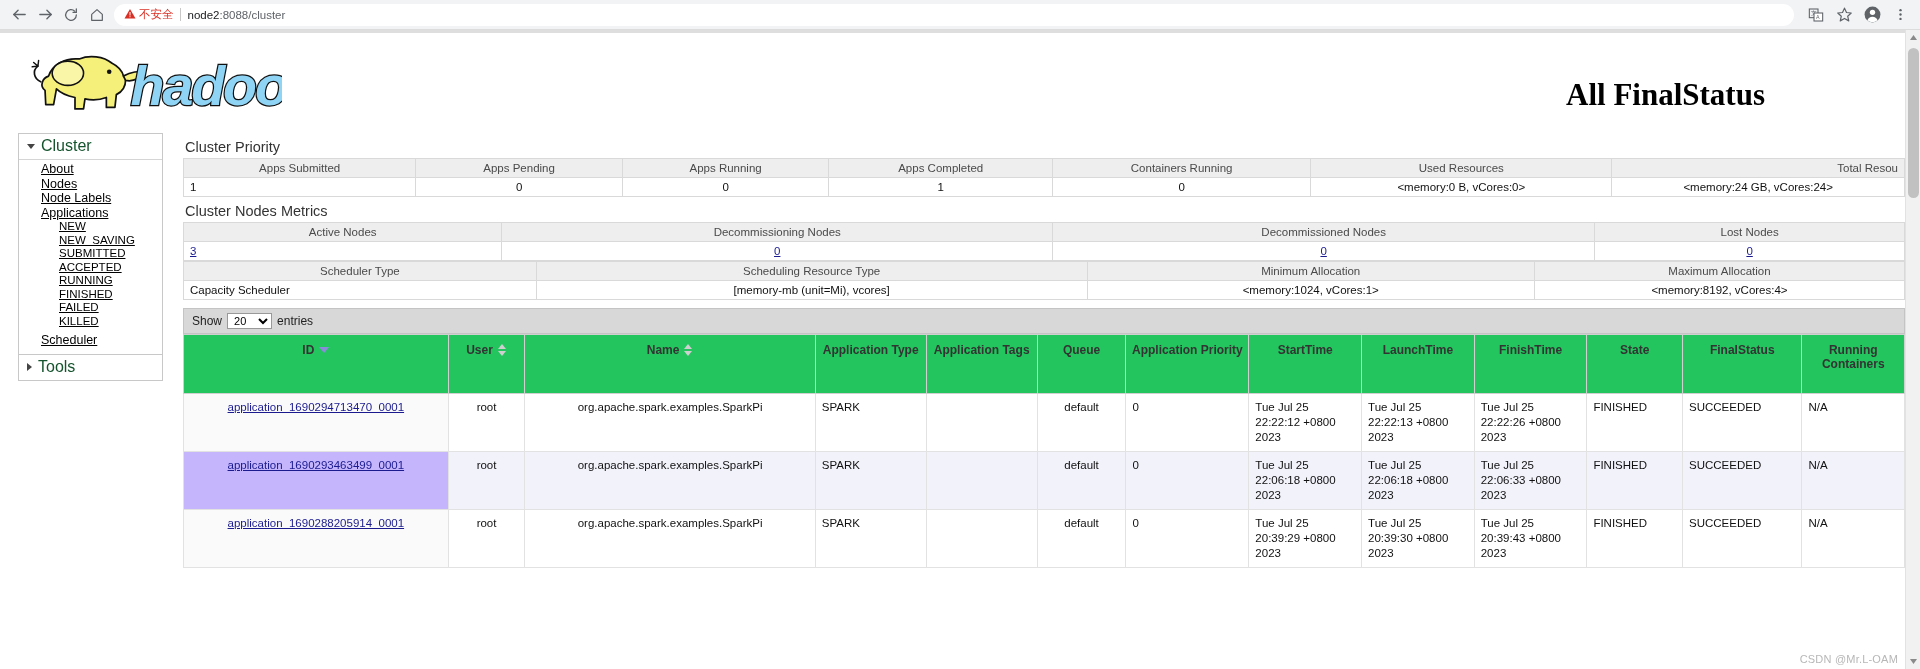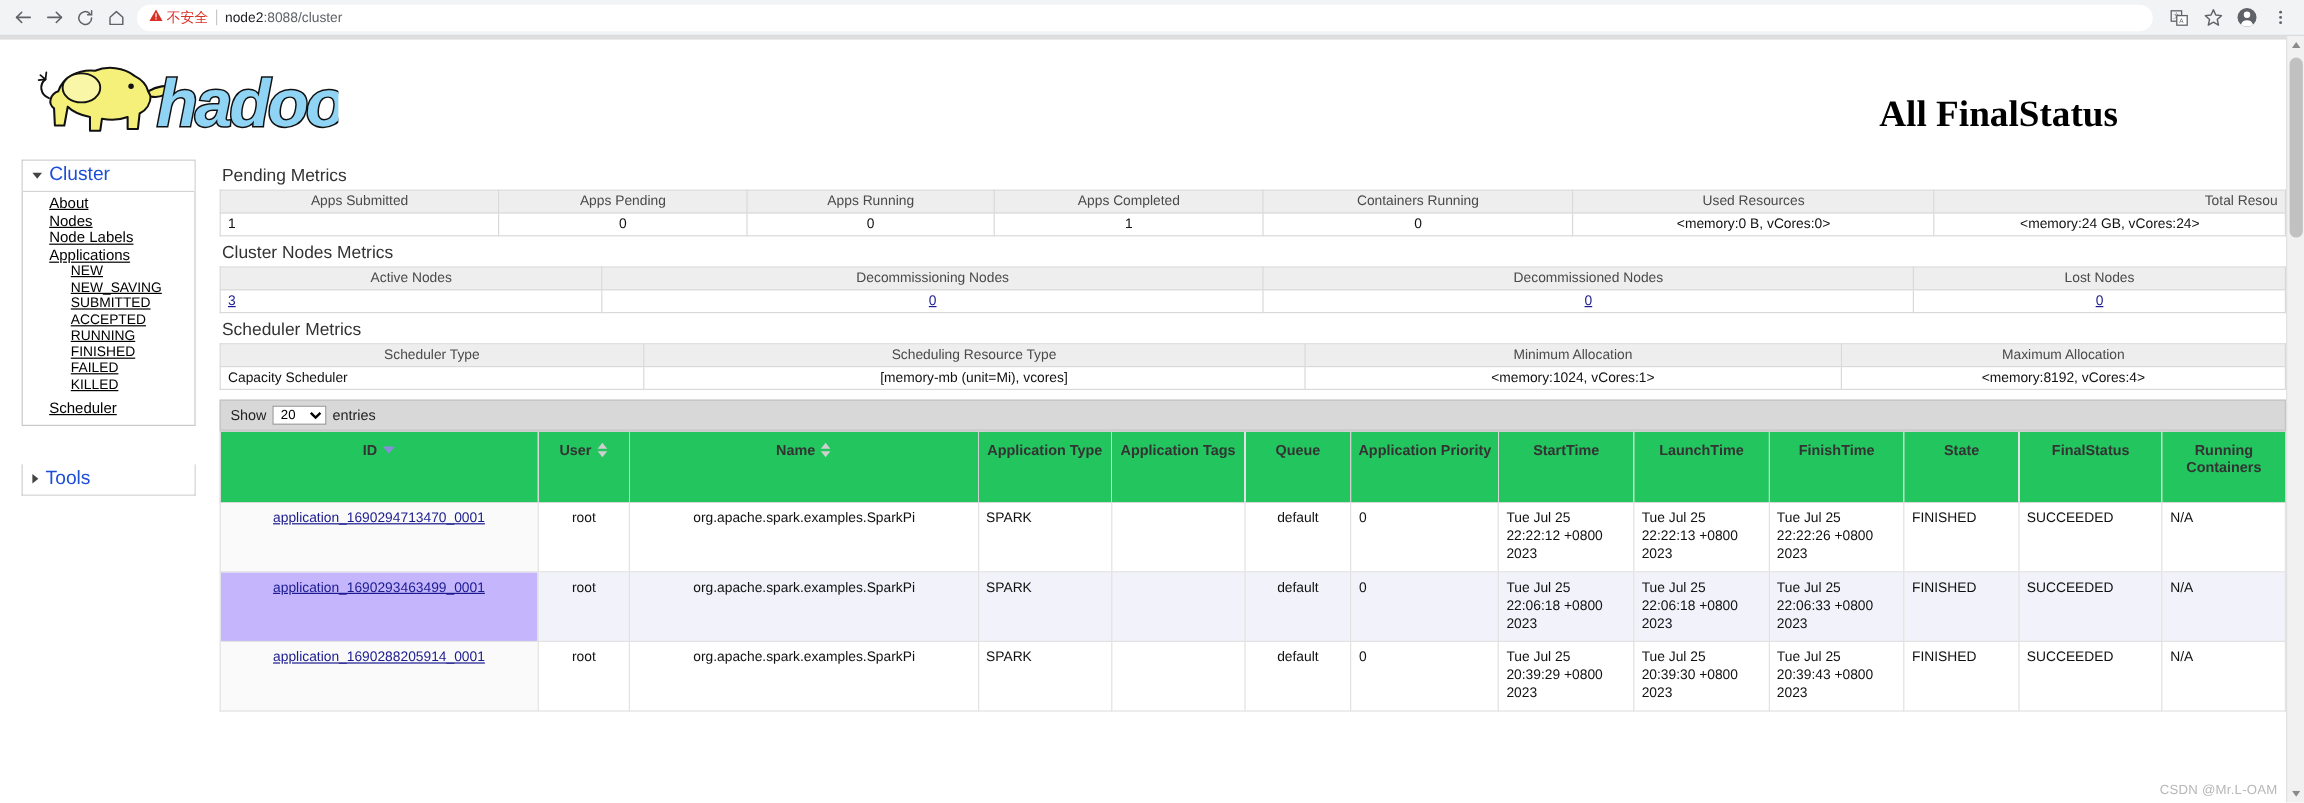--- a/index.html
+++ b/index.html
@@ -115,21 +115,21 @@
     flex: 0 0 auto;
   }
   .side-panel {
     border: 1px solid #c8c8c8;
     background: #fff;
     margin-bottom: 0;
   }
   .side-head {
     padding: 3px 6px 4px 8px;
     font-size: 16px;
-    color: #1d4ed8;
+    color: #14532d;
     border-bottom: 1px solid #d5d5d5;
     background: #fff;
     display: flex;
     align-items: center;
     cursor: pointer;
   }
   .caret {
     display: inline-block;
     width: 0; height: 0;
     margin-right: 6px;
@@ -432,30 +432,30 @@
             <a class="side-link sub">SUBMITTED</a>
             <a class="side-link sub">ACCEPTED</a>
             <a class="side-link sub">RUNNING</a>
             <a class="side-link sub">FINISHED</a>
             <a class="side-link sub">FAILED</a>
             <a class="side-link sub">KILLED</a>
             <a class="side-link scheduler">Scheduler</a>
           </div>
         </div>
         <div class="side-panel" style="border-top:none;">
-          <div class="side-head" style="border-bottom:none;margin-top:32px;">
+          <div class="side-head" style="border-bottom:none;">
             <span class="caret right"></span>
             <span>Tools</span>
           </div>
         </div>
       </div>
 
       <div id="main">
 
-        <div class="sec-title">Pending Metrics</div>
+        <div class="sec-title">Cluster Priority</div>
         <table class="metrics">
           <colgroup>
             <col style="width:13.5%">
               <col style="width:12%">
               <col style="width:12%">
               <col style="width:13%">
             <col style="width:15%">
               <col style="width:17.5%">
               <col style="width:17%">
           </colgroup>
@@ -502,21 +502,20 @@
           <tbody>
             <tr>
               <td class="num"><a class="tlink">3</a></td>
               <td class="ctr"><a class="tlink">0</a></td>
               <td class="ctr"><a class="tlink">0</a></td>
               <td class="rgt"><a class="tlink">0</a></td>
             </tr>
           </tbody>
         </table>
 
-        <div class="sec-title">Scheduler Metrics</div>
         <table class="metrics">
           <colgroup>
               <col style="width:20.5%">
               <col style="width:32%">
               <col style="width:26%">
               <col style="width:21.5%">
             </colgroup>
           <thead>
             <tr>
               <th>Scheduler Type</th>

